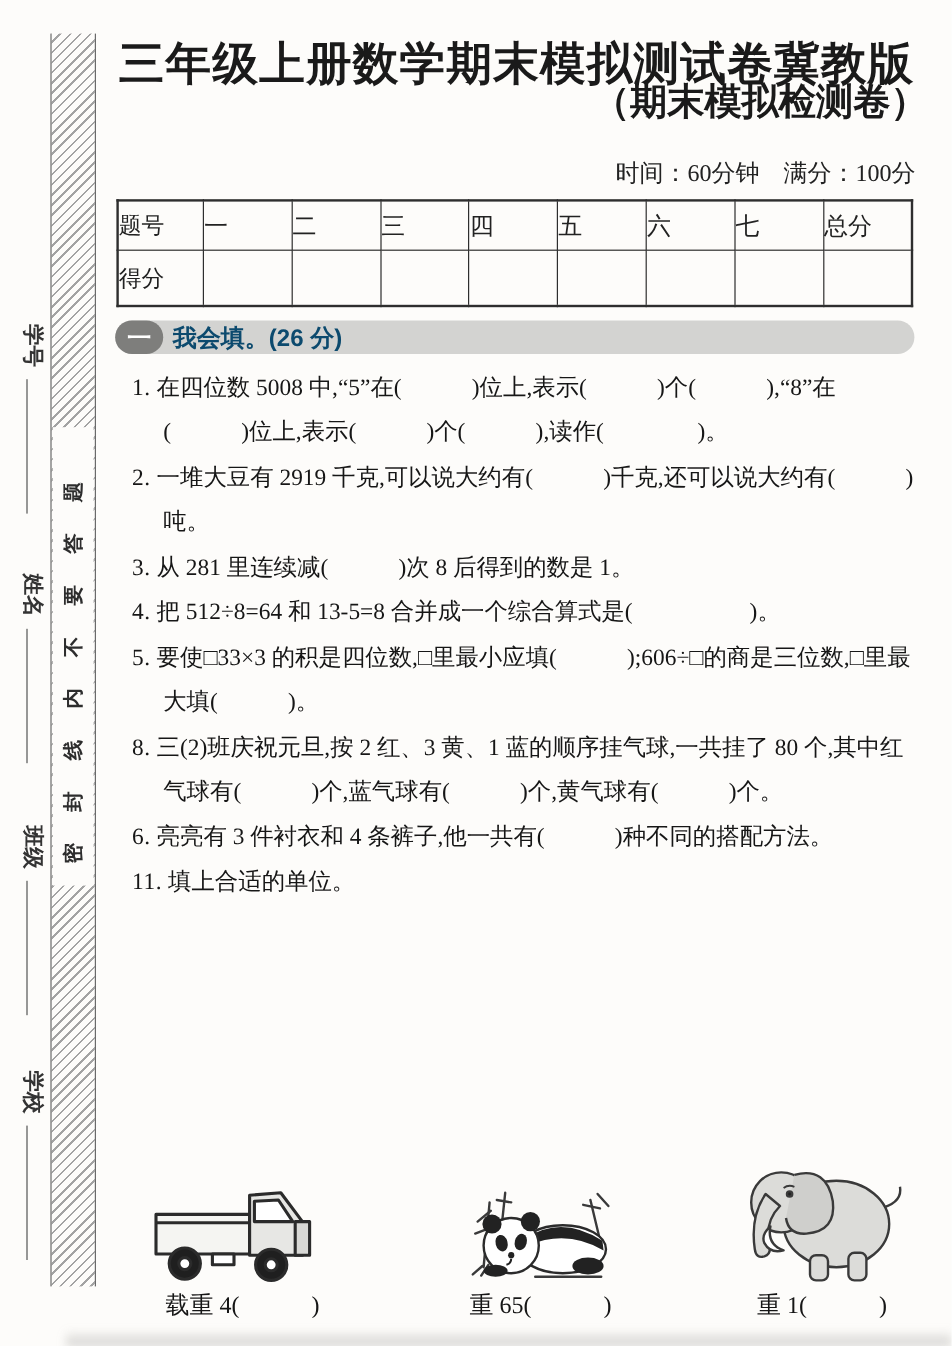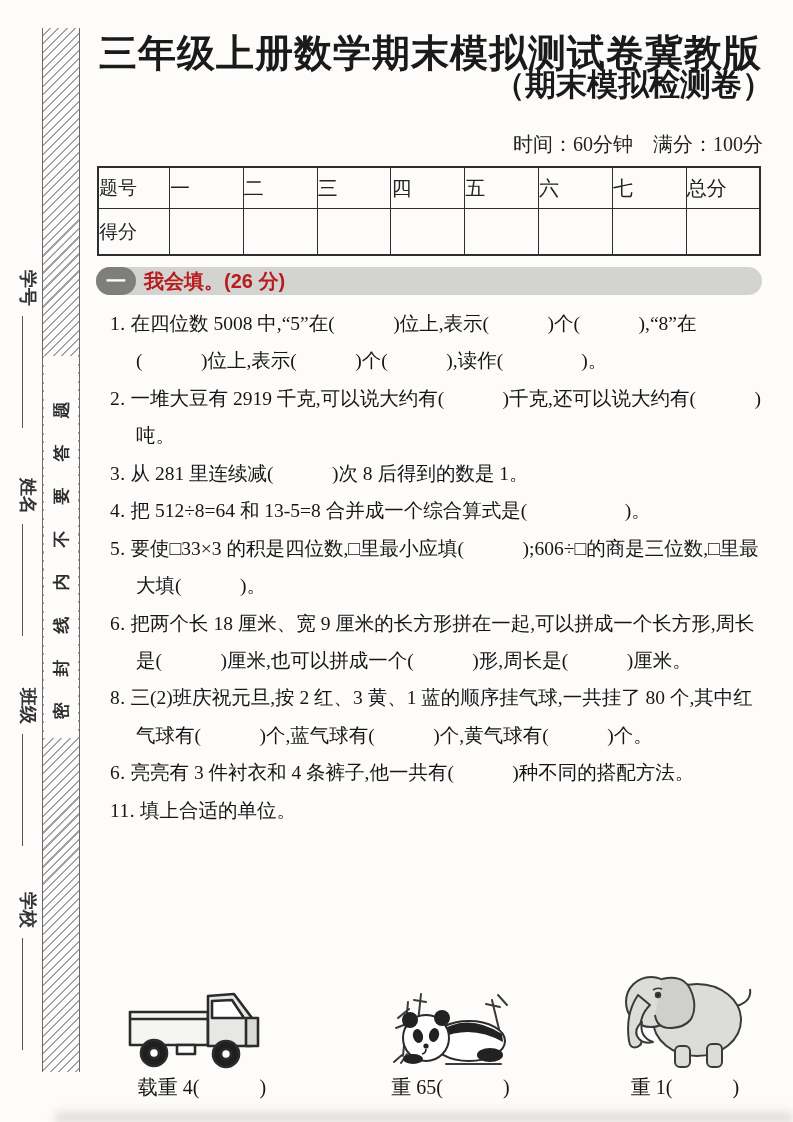--- a/index.html
+++ b/index.html
@@ -76,21 +76,21 @@
     display:flex;align-items:center;
     font-family:"Liberation Sans","DejaVu Sans",sans-serif;
   }
   .section-badge{
     width:40px;height:28px;border-radius:14px;
     background:#7e7e7c;color:#ffffff;
     display:flex;align-items:center;justify-content:center;
     font-size:20px;font-weight:bold;flex:none;
   }
   .section-title{
-    margin-left:8px;font-size:20px;font-weight:bold;color:#b91c1c;
+    margin-left:8px;font-size:20px;font-weight:bold;color:#0c4a6e;
   }
 
   
   .questions{
     position:absolute;top:305px;left:110px;width:652px;
     font-size:19.5px;line-height:1.92;color:#161616;
   }
   .question{
     padding-left:26px;text-indent:-26px;
   }
@@ -174,21 +174,20 @@
     <div class="section-badge">一</div>
     <div class="section-title">我会填。(26 分)</div>
   </div>
 
   <div class="questions">
     <div class="question"><span class="qnum">1.</span> <span>在四位数 5008 中,“5”在(　　　)位上,表示(　　　)个(　　　),“8”在(　　　)位上,表示(　　　)个(　　　),读作(　　　　)。</span></div>
     <div class="question"><span class="qnum">2.</span> <span>一堆大豆有 2919 千克,可以说大约有(　　　)千克,还可以说大约有(　　　)吨。</span></div>
     <div class="question"><span class="qnum">3.</span> <span>从 281 里连续减(　　　)次 8 后得到的数是 1。</span></div>
     <div class="question"><span class="qnum">4.</span> <span>把 512÷8=64 和 13-5=8 合并成一个综合算式是(　　　　　)。</span></div>
     <div class="question"><span class="qnum">5.</span> <span>要使□33×3 的积是四位数,□里最小应填(　　　);606÷□的商是三位数,□里最大填(　　　)。</span></div>
-    <div class="question"><span class="qnum">6.</span> <span>把两个长 18 厘米、宽 9 厘米的长方形拼在一起,可以拼成一个长方形,周长是(　　　)厘米,也可以拼成一个(　　　)形,周长是(　　　)厘米。</span></div>
     <div class="question"><span class="qnum">8.</span> <span>三(2)班庆祝元旦,按 2 红、3 黄、1 蓝的顺序挂气球,一共挂了 80 个,其中红气球有(　　　)个,蓝气球有(　　　)个,黄气球有(　　　)个。</span></div>
     <div class="question"><span class="qnum">6.</span> <span>亮亮有 3 件衬衣和 4 条裤子,他一共有(　　　)种不同的搭配方法。</span></div>
     <div class="question"><span class="qnum">11.</span> <span>填上合适的单位。</span></div>
   </div>
 
   <div class="figures">
 
     <div class="figure">
       <svg width="168" height="96" viewBox="0 0 160 96">
         <g stroke="#2b2b2b" stroke-width="2.6" fill="#f5f5f2" stroke-linejoin="round">

